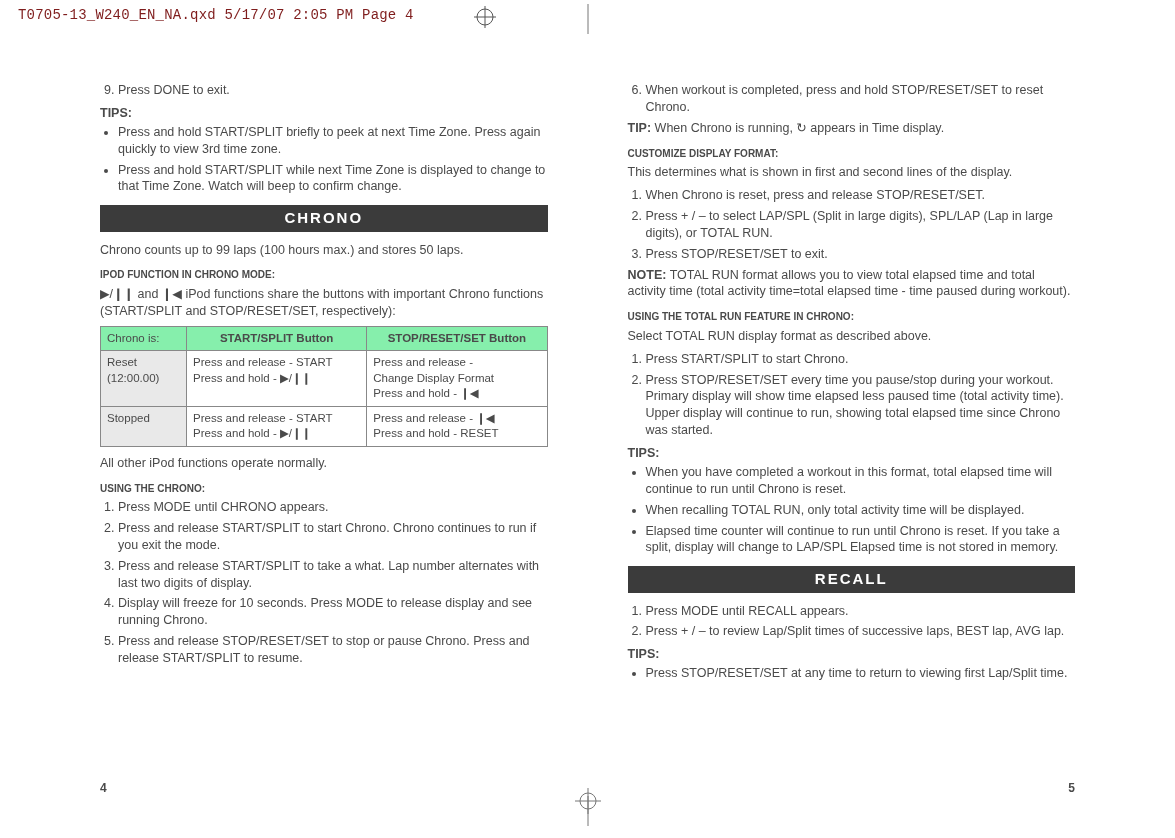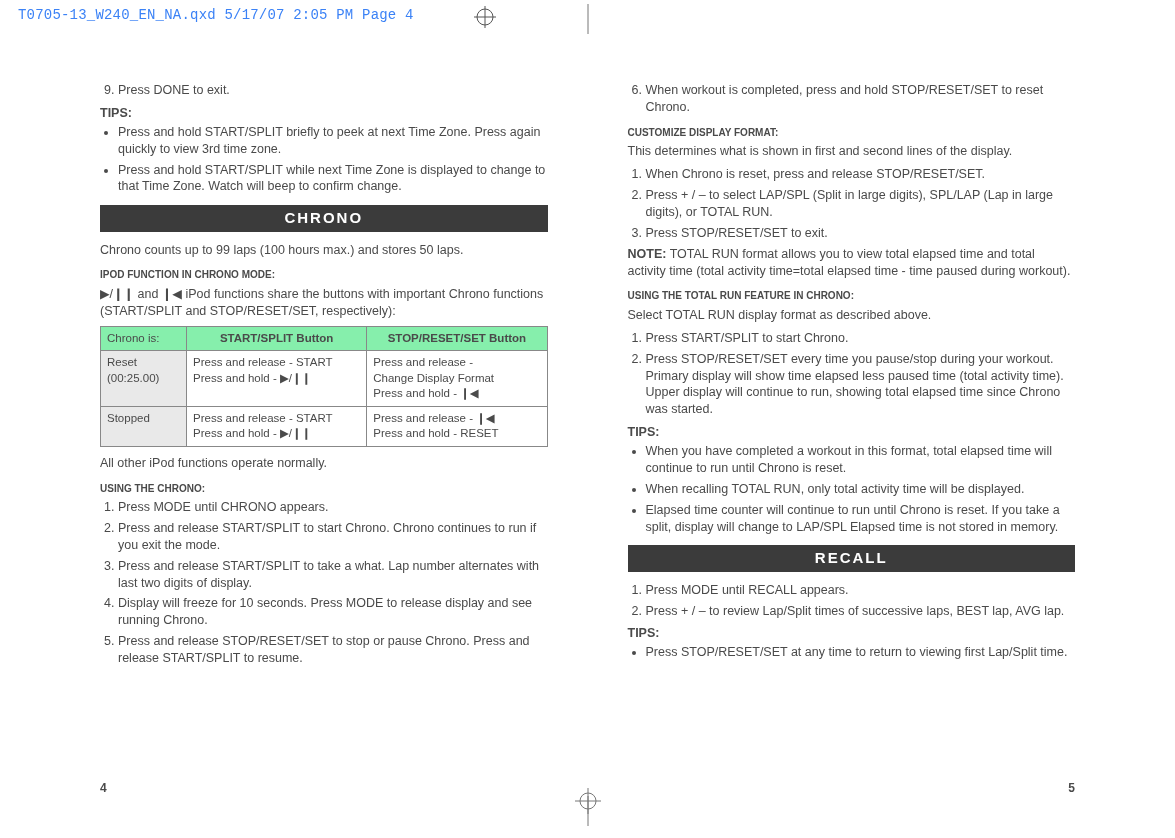--- a/index.html
+++ b/index.html
@@ -21,21 +21,21 @@
   }
   .crop-top { top: 4px; }
   .crop-bottom { bottom: 12px; }
   .crop svg { display:block; }
   .slug {
     position: absolute;
     top: 6px;
     left: 18px;
     font-family: "Courier New", monospace;
     font-size: 14px;
-    color: #3b82f6;
+    color: #7f1d1d;
     letter-spacing: 0.2px;
   }
   .slug-reg {
     position: absolute;
     top: 6px;
     left: 474px;
   }
   .page {
     position: absolute;
     top: 80px;
@@ -178,21 +178,21 @@
           <col>
         </colgroup>
       <tbody>
           <tr>
         <th class="state" style="background:#86efac">Chrono is:</th>
         <th>START/SPLIT Button</th>
         <th>STOP/RESET/SET Button</th>
       </tr>
       <tr>
         <td class="state" style="white-space:pre-line">Reset
-(00:25.00)</td>
+(12:00.00)</td>
         <td style="white-space:pre-line">Press and release - START
 Press and hold - ▶/❙❙</td>
         <td style="white-space:pre-line">Press and release -
 Change Display Format
 Press and hold - ❙◀</td>
       </tr>
       <tr>
         <td class="state">Stopped</td>
         <td style="white-space:pre-line">Press and release - START
 Press and hold - ▶/❙❙</td>
@@ -213,20 +213,21 @@
       <li>Press and release STOP/RESET/SET to stop or pause Chrono. Press and release START/SPLIT to resume.</li>
     </ol>
 
     <div class="pagenum-l">4</div>
   </div>
 
   <div class="col">
     <ol class="num" start="6">
       <li>When workout is completed, press and hold STOP/RESET/SET to reset Chrono.</li>
     </ol>
+    <p><b>TIP:</b><span> When Chrono is running, ↻ appears in Time display.</span></p>
 
     <div class="sec-hd">CUSTOMIZE DISPLAY FORMAT:</div>
     <p>This determines what is shown in first and second lines of the display.</p>
     <ol class="num">
       <li>When Chrono is reset, press and release STOP/RESET/SET.</li>
       <li>Press + / – to select LAP/SPL (Split in large digits), SPL/LAP (Lap in large digits), or TOTAL RUN.</li>
       <li>Press STOP/RESET/SET to exit.</li>
     </ol>
     <p><b>NOTE:</b><span> TOTAL RUN format allows you to view total elapsed time and total activity time (total activity time=total elapsed time - time paused during workout).</span></p>
 

